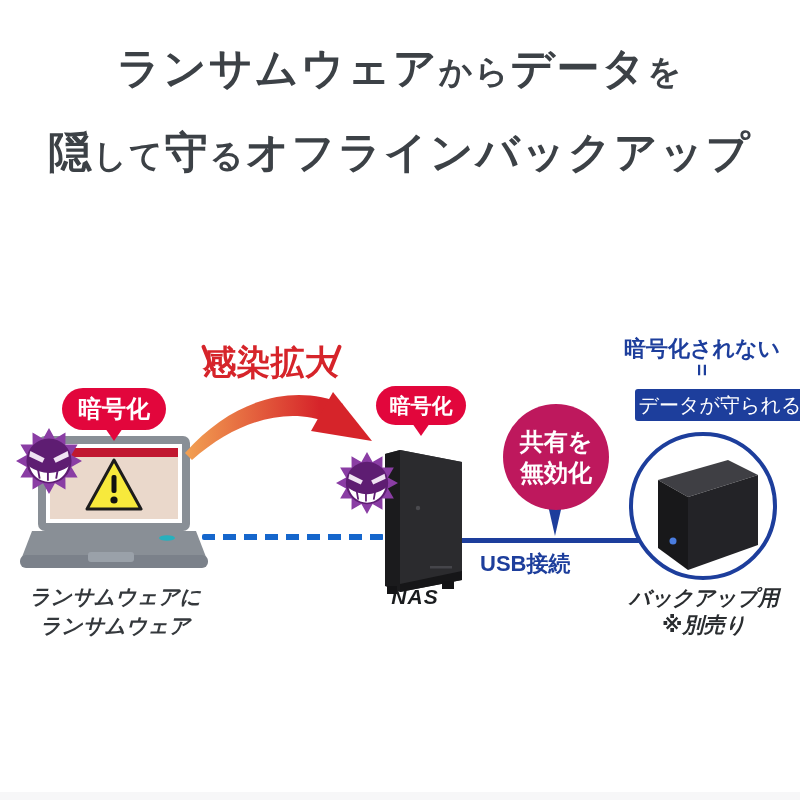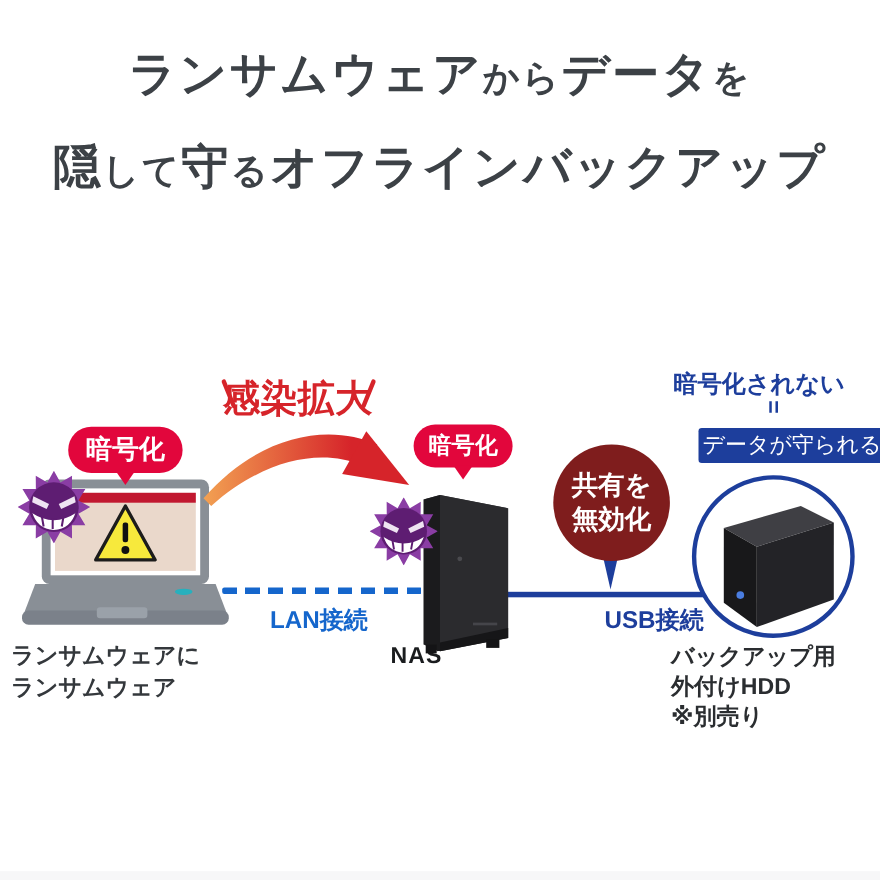--- a/index.html
+++ b/index.html
@@ -26,37 +26,37 @@
   #bubble-pc{left:62px;top:388px;width:104px;height:42px;font-size:24px;line-height:42px;}
   #bubble-nas{left:376px;top:386px;width:90px;height:39px;font-size:21px;line-height:39px;}
 
   
   #spread-label{left:198px;top:340px;width:145px;text-align:center;color:#d6242a;font-size:34px;font-weight:800;z-index:5;}
   .slash{width:4px;height:28px;background:#d6242a;border-radius:2px;z-index:5;}
   #slash-left{left:206px;top:344px;transform:rotate(-22deg);}
   #slash-right{left:333px;top:344px;transform:rotate(22deg);}
 
   
-  .caption{color:#34383c;font-weight:700;text-align:left;}
+  .caption{color:#34383c;font-weight:700;text-align:center;font-style:italic;}
   #caption-pc{left:10px;top:582px;width:210px;font-size:21px;line-height:29px;}
   #caption-nas{left:355px;top:585px;width:120px;font-size:21px;font-weight:800;color:#1a1c1e;letter-spacing:1px;}
   #caption-hdd{left:610px;top:584px;width:188px;font-size:21px;line-height:27px;color:#2a2d30;}
 
   #lan-label{left:210px;top:549px;width:160px;text-align:center;color:#1566cc;font-size:22px;font-weight:800;}
-  #usb-label{left:480px;top:549px;width:160px;text-align:right;color:#1d3e9c;font-size:22px;font-weight:800;}
+  #usb-label{left:480px;top:549px;width:160px;text-align:left;color:#1d3e9c;font-size:22px;font-weight:800;}
 
   
   #share-tail{left:545px;top:492px;width:0;height:0;border-left:10px solid rgba(0,0,0,0);
     border-right:10px solid rgba(0,0,0,0);border-top:44px solid #1d3e9c;z-index:3;}
-  #share-bubble{left:503px;top:404px;width:106px;height:106px;border-radius:50%;background:#7f1d1d;
+  #share-bubble{left:503px;top:404px;width:106px;height:106px;border-radius:50%;background:#be185d;
     color:#fff;font-weight:800;font-size:24px;line-height:31px;text-align:center;z-index:4;
     display:flex;flex-direction:column;justify-content:center;}
 
   
-  #note-top{left:612px;top:334px;width:180px;text-align:left;color:#1d3e9c;font-size:22px;font-weight:800;white-space:nowrap;}
+  #note-top{left:612px;top:334px;width:180px;text-align:center;color:#1d3e9c;font-size:22px;font-weight:800;white-space:nowrap;}
   #note-eq{left:612px;top:358px;width:180px;height:28px;text-align:center;color:#1d3e9c;font-size:21px;font-weight:800;}
   #note-eq span{display:inline-block;transform:rotate(90deg);}
   #note-badge{left:616px;top:389px;width:170px;height:32px;background:#1d3e9c;border-radius:3px;
     color:#fff;font-size:20px;font-weight:400;text-align:center;line-height:32px;white-space:nowrap;margin-left:19px;}
 
   
   #hdd-circle{left:629px;top:432px;width:148px;height:148px;box-sizing:border-box;border:4px solid #1d3e9c;
     border-radius:50%;background:#fff;z-index:2;}
   #hdd-graphic{left:645px;top:448px;z-index:3;}
 
@@ -140,21 +140,20 @@
   <svg id="virus-pc" class="abs virus" width="66" height="66">
       <use href="#virus-symbol"></use>
     </svg>
   <svg id="virus-nas" class="abs virus" width="62" height="62">
       <use href="#virus-symbol"></use>
     </svg>
 
   <div id="bubble-pc" class="abs red-bubble">暗号化</div>
   <div id="bubble-nas" class="abs red-bubble">暗号化</div>
 
-  <div id="lan-label" class="abs">LAN接続</div>
   <div id="usb-label" class="abs">USB接続</div>
 
   <div id="share-tail" class="abs"></div>
   <div id="share-bubble" class="abs">
     <span>共有を</span>
     <span>無効化</span>
   </div>
 
   <div id="note-top" class="abs">暗号化されない</div>
   <div id="note-eq" class="abs"><span>=</span></div>
@@ -168,18 +167,17 @@
     <circle cx="28" cy="93" r="3.5" fill="#4a7de0"></circle>
   </svg>
 
   <div id="caption-pc" class="abs caption">
     <div>ランサムウェアに</div>
     <div>ランサムウェア</div>
   </div>
   <div id="caption-nas" class="abs caption">NAS</div>
   <div id="caption-hdd" class="abs caption">
     <div>バックアップ用</div>
-    <div>外付けHDD</div>
     <div>※別売り</div>
   </div>
 
   <div id="bottom-strip" class="abs"></div>
 </div>
 
 </body></html>

